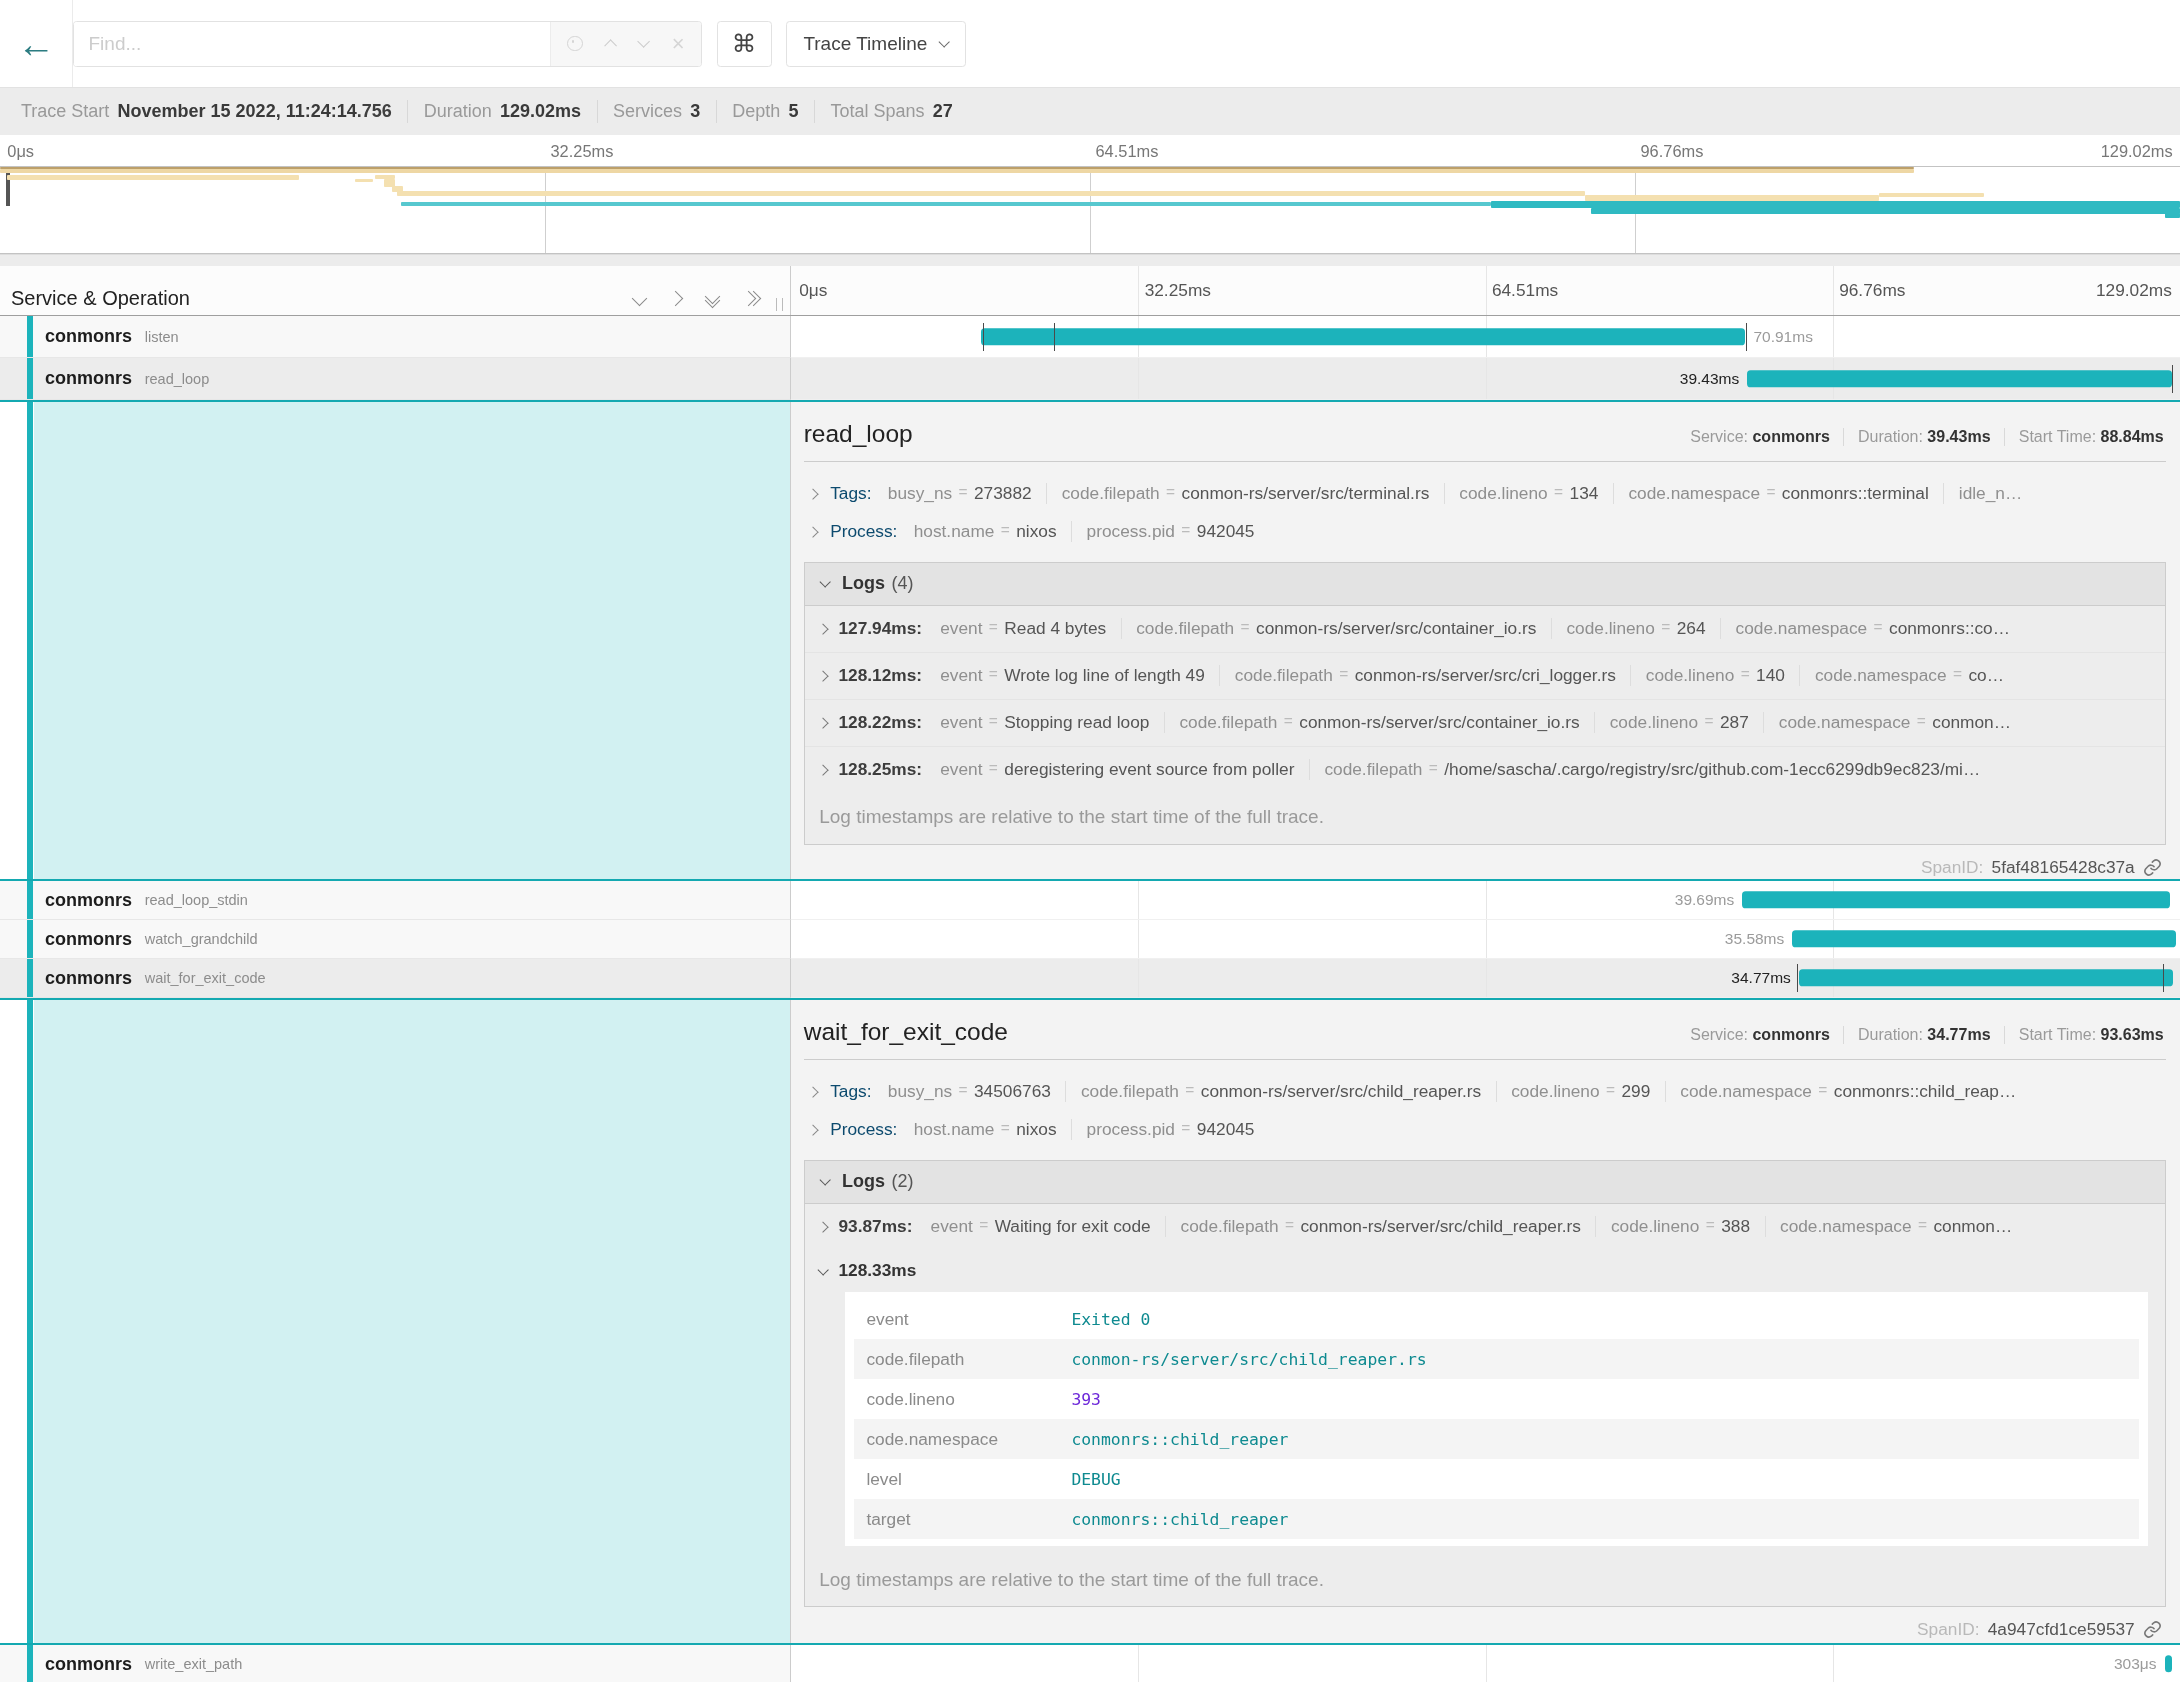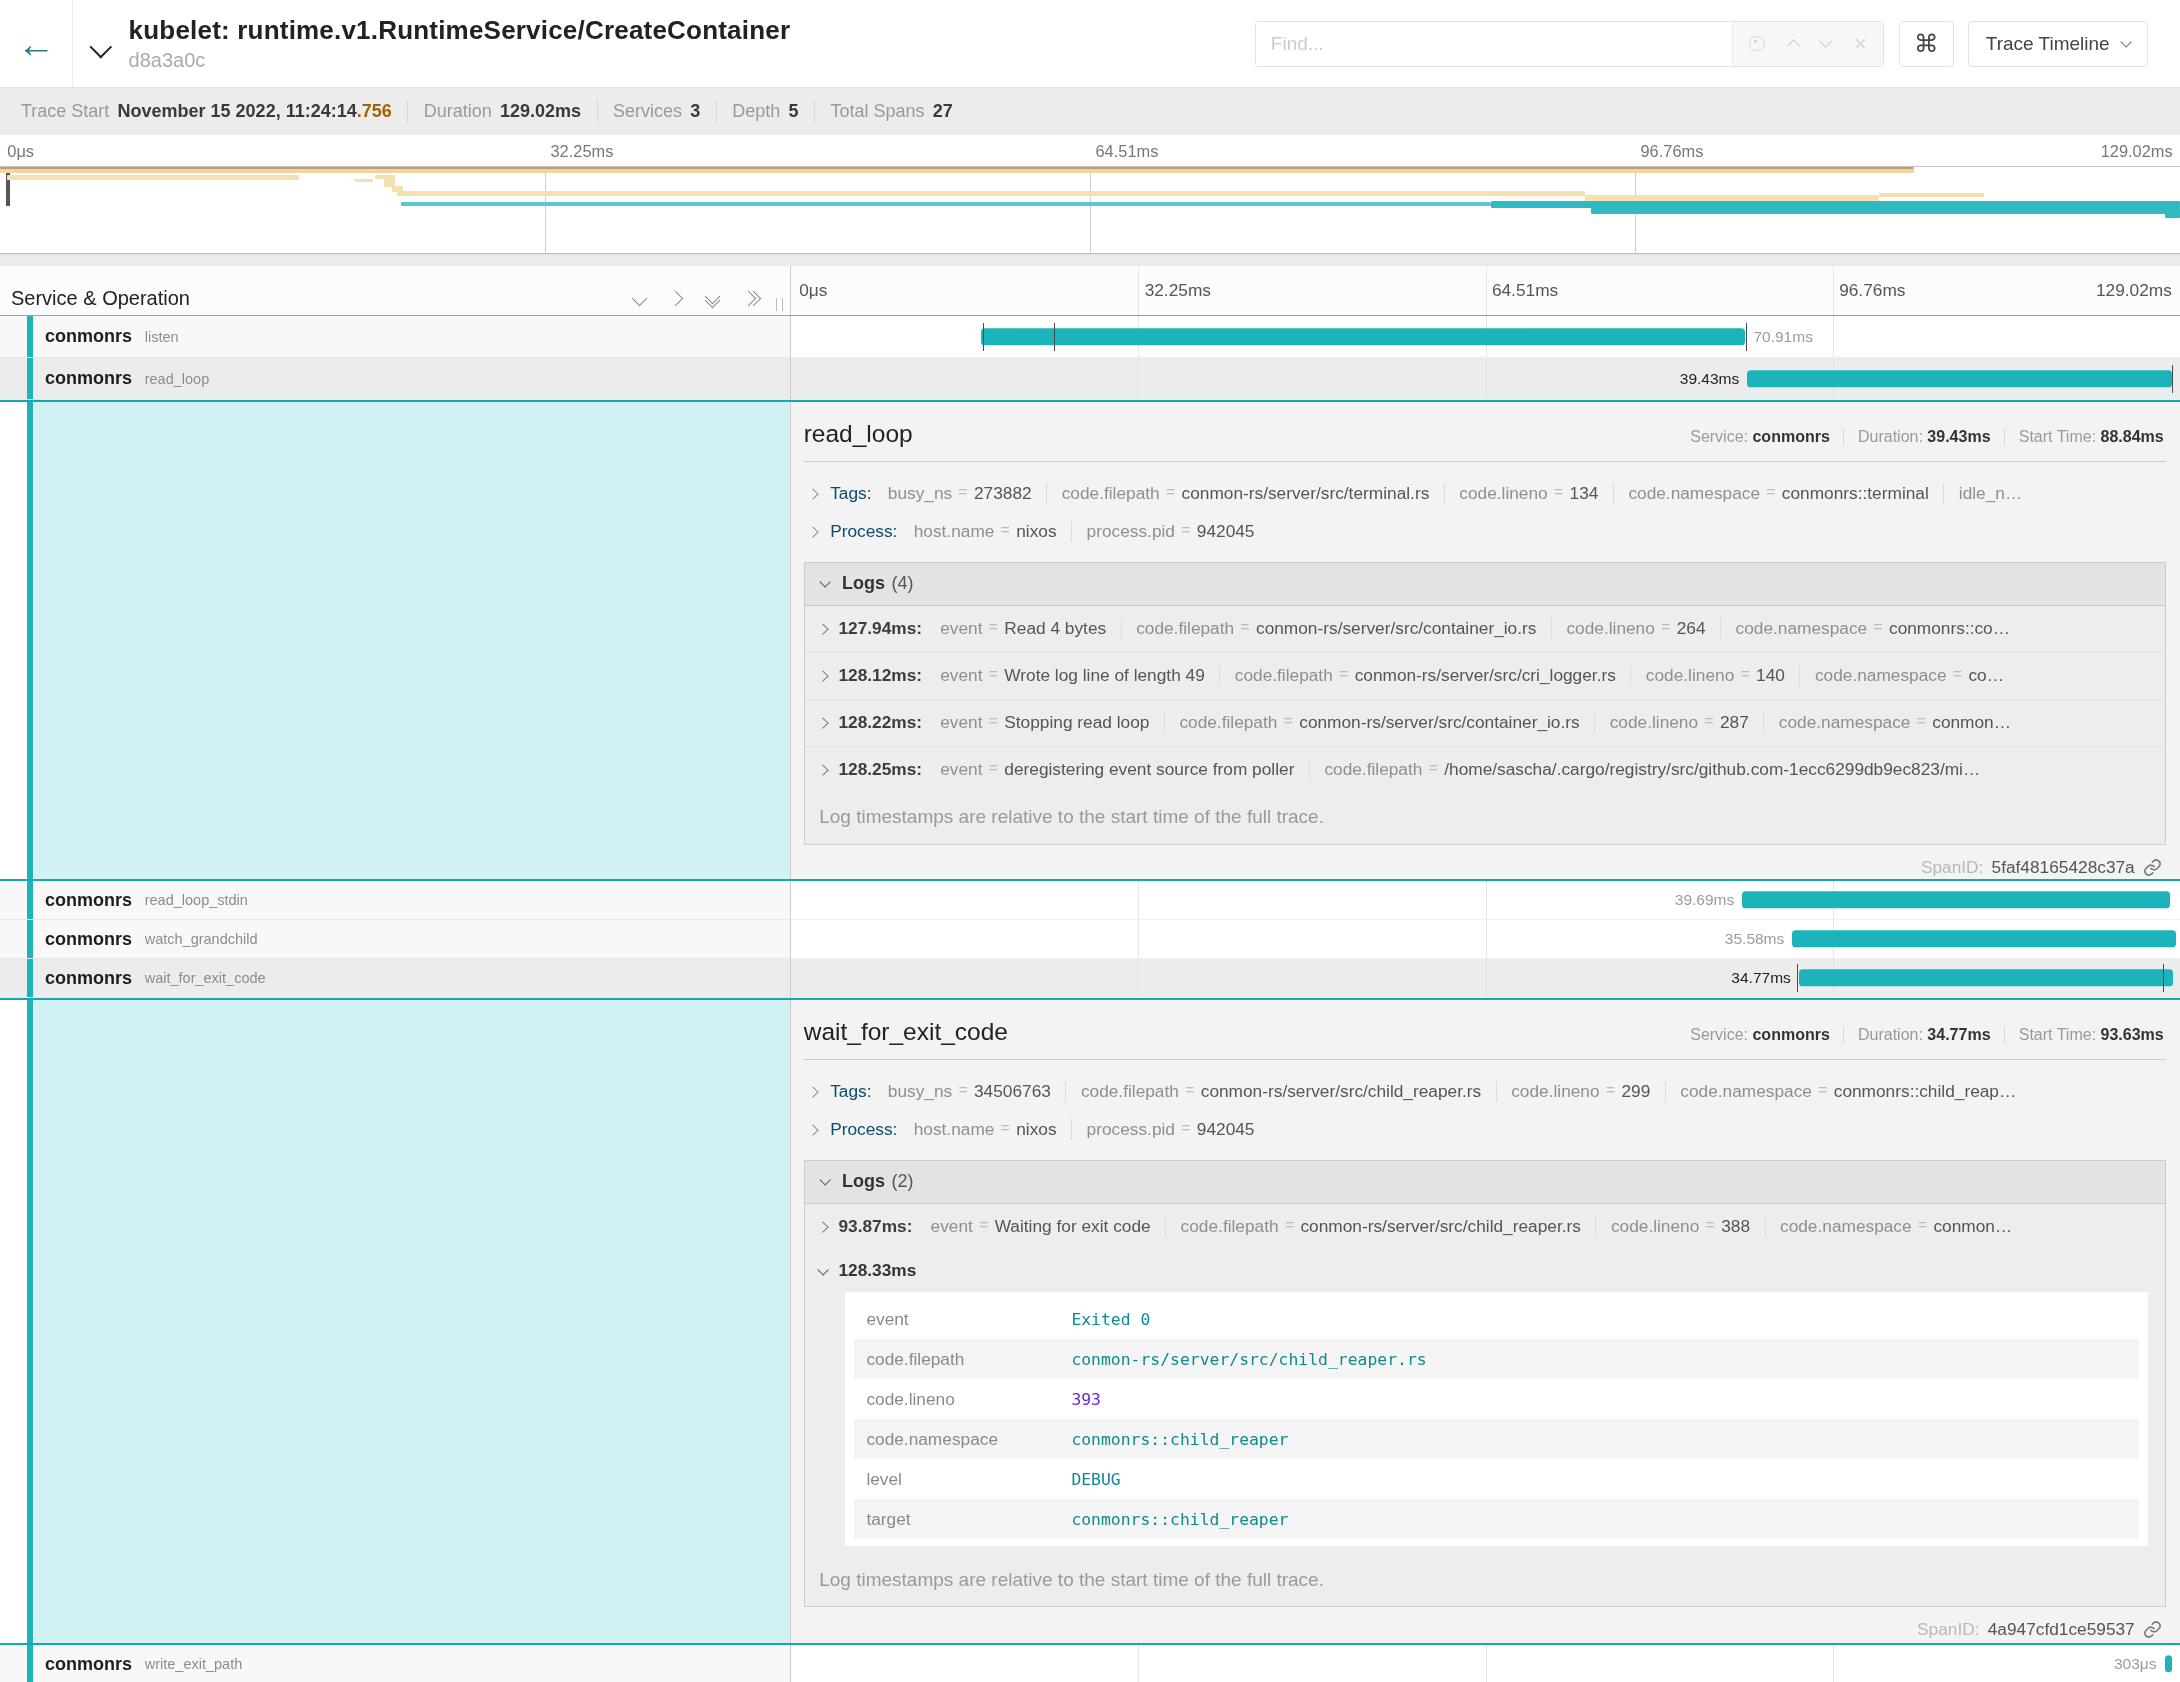--- a/index.html
+++ b/index.html
@@ -29,21 +29,21 @@
   .x-ic{font-size:22px;line-height:1;color:#d5d5d5;}
   .kbd{height:44px;min-width:53px;border:0.9px solid #e2e2e2;border-radius:3.6px;display:flex;align-items:center;justify-content:center;font-size:24.5px;color:#444;background:#fff;cursor:pointer;}
   .viewsel{height:44px;border:0.9px solid #e2e2e2;border-radius:3.6px;display:flex;align-items:center;gap:12.7px;padding:0 16.4px;font-size:19px;color:#444;background:#fff;cursor:pointer;}
   .viewsel .chev{width:7.3px;height:7.3px;color:#666;margin-top:-3.6px;}
 
   
   .infobar{height:47px;background:#ececec;border-top:0.9px solid #e2e2e2;display:flex;align-items:center;padding-left:5.5px;font-size:18px;color:#999;}
   .info-item{display:flex;align-items:center;padding:0 15.5px;height:23.6px;border-right:0.9px solid #d8d8d8;white-space:nowrap;}
   .info-item:last-child{border-right:none;}
   .info-item b{color:#3a3a3a;margin-left:8.2px;font-weight:700;}
-  .info-item .suffix{color:#a16207;font-weight:700;}
+  .info-item .suffix{color:#404040;font-weight:700;}
 
   
   .rulerbar{height:31px;position:relative;background:#fff;font-size:16.4px;color:#777;}
   .rt{position:absolute;top:7.3px;}
   .rt0{left:7.3px;} .rt1{left:calc(25% + 5.5px);} .rt2{left:calc(50% + 5.5px);} .rt3{left:calc(75% + 5.5px);} .rt4{right:7.3px;}
   .minimap{height:86px;position:relative;border:0.9px solid #c3c3c3;border-left:none;border-right:none;background:#fff;cursor:col-resize;}
   .mm-grid{position:absolute;top:0;bottom:0;width:0.9px;background:#cfcfcf;}
   .mm-seg{position:absolute;border-radius:0.9px;}
   .mm-handle{position:absolute;left:5.5px;top:0.9px;width:4.5px;height:38px;background:#555;}
   .gapstrip{height:11px;background:#ececec;border-top:0.9px solid #ddd;}
@@ -123,27 +123,20 @@
 </style>
 </head>
 <body>
 
 <div class="app">
 
   <div class="topbar">
     <div class="backcol">
       <span class="back-arrow">←</span>
     </div>
-    <div class="titlewrap">
-      <span class="collapser"><span class="chev big"></span></span>
-      <div class="titles">
-        <h1>kubelet: runtime.v1.RuntimeService/CreateContainer</h1>
-        <div class="sub">d8a3a0c</div>
-      </div>
-    </div>
     <div class="topctl">
       <div class="findbox">
         <input type="text" placeholder="Find..." style="">
         <div class="findicons">
           <span class="target-ic"></span>
           <span class="chev up"></span>
           <span class="chev" style="margin-top:-3.6px;"></span>
           <span class="x-ic">×</span>
         </div>
       </div>

